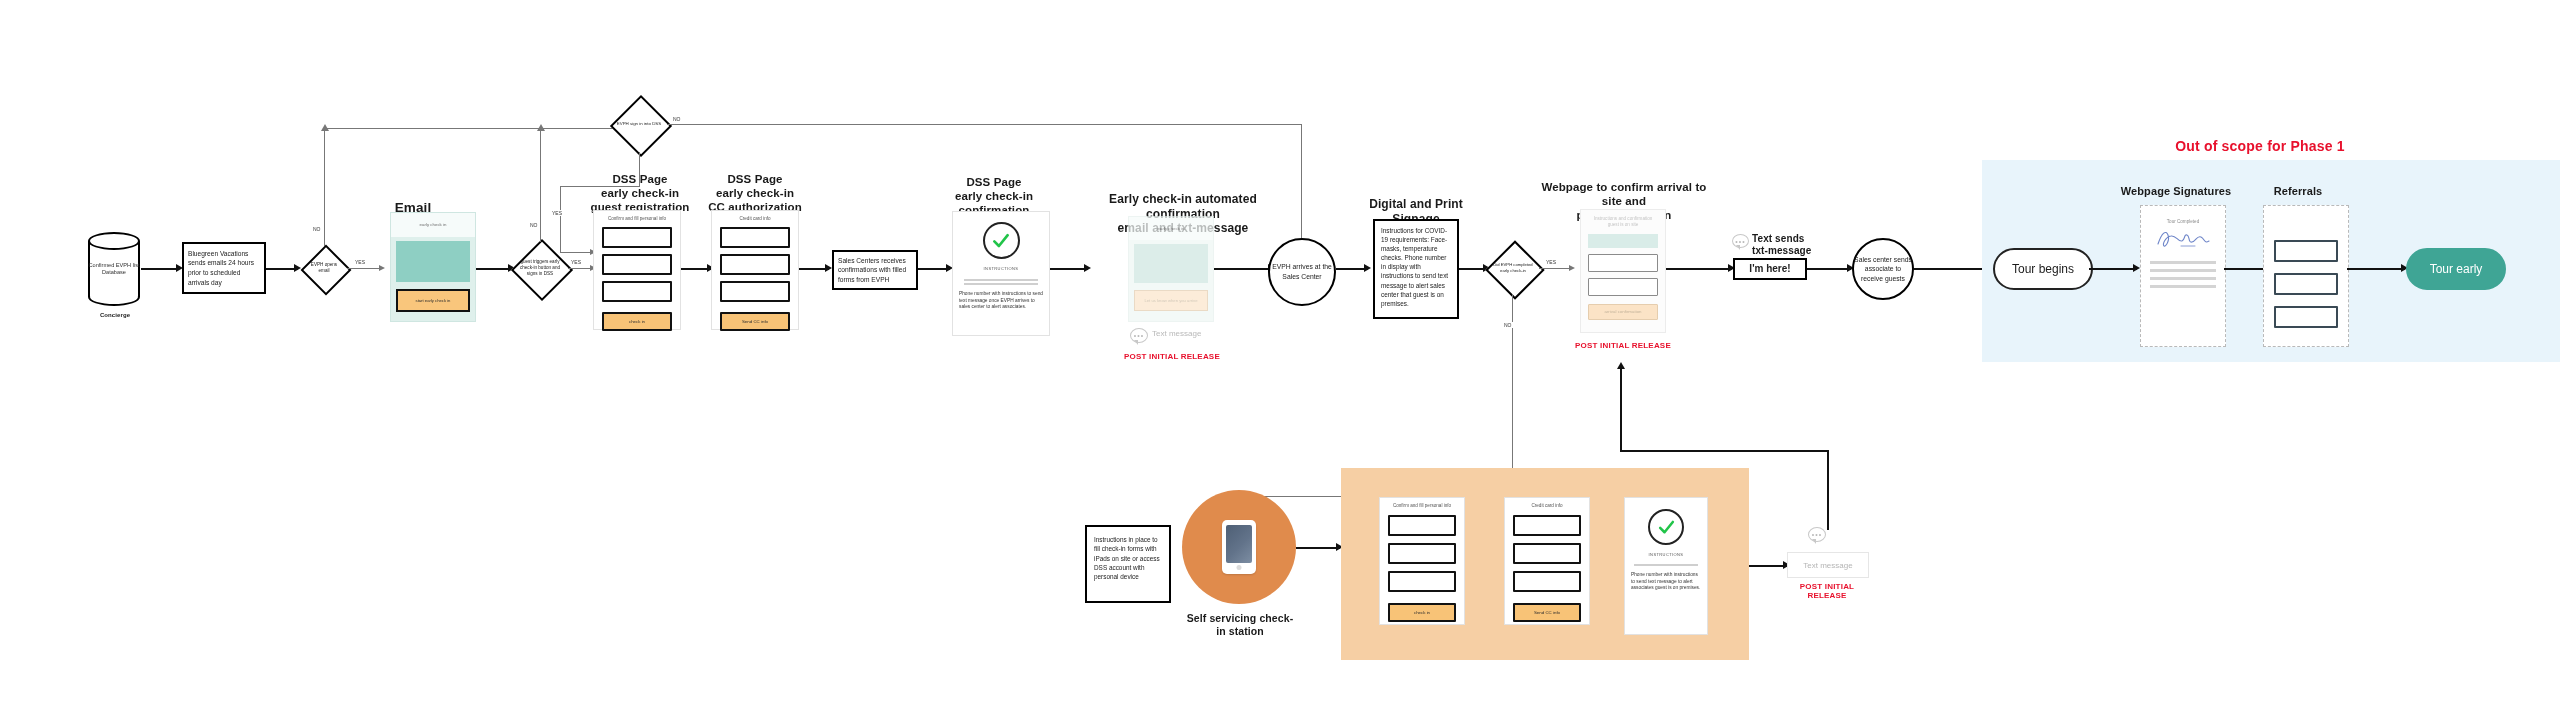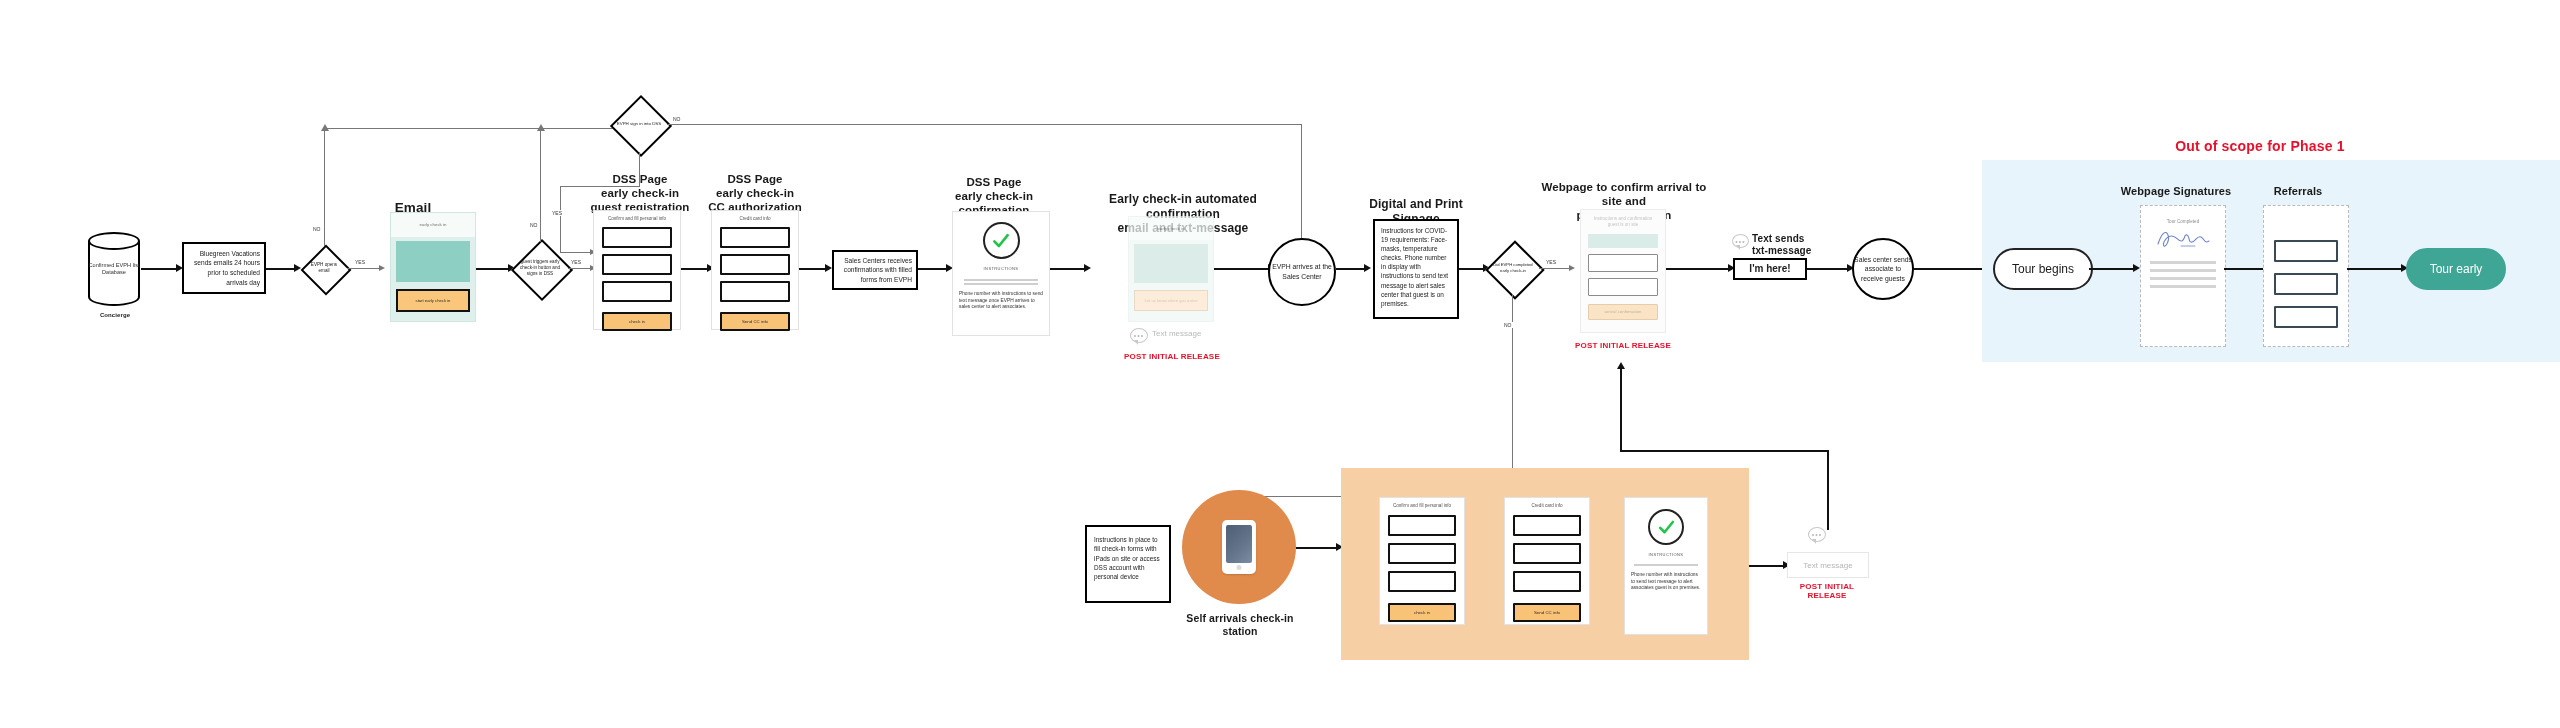--- a/index.html
+++ b/index.html
@@ -37,21 +37,21 @@
 
   
   .proc{
     position:absolute;
     border:2px solid #000;
     background:#fff;
     box-sizing:border-box;
     display:flex;
     align-items:center;
     justify-content:center;
-    text-align:right;
+    text-align:left;
     font-size:6.6px;
     line-height:1.45;
     color:#222;
     padding:3px 4px;
   }
   .proc.left{ text-align:left; justify-content:flex-start; align-items:flex-start; }
 
   .circlenode{
     position:absolute;
     border:2px solid #000;
@@ -482,21 +482,21 @@
   <div class="pill filled" style="left:2406px;top:248px;width:96px;height:38px;">Tour early</div>
 
   <div class="proc left" style="left:1085px;top:525px;width:86px;height:78px;font-size:6.4px;padding:8px 7px;">Instructions in place to fill check-in forms with iPads on site or access DSS account with personal device</div>
 
   <div class="tabletcircle" style="left:1182px;top:490px;width:114px;height:114px;">
     <div class="tablet">
       <div class="scr"></div>
       <div class="home"></div>
     </div>
   </div>
-  <div class="cap" style="left:1182px;top:612px;width:116px;font-size:10.5px;">Self arrivals check-in station</div>
+  <div class="cap" style="left:1182px;top:612px;width:116px;font-size:10.5px;">Self servicing check-in station</div>
 
   <div class="hline" style="left:1296px;top:547px;width:44px;"></div>
   <div class="arrowR" style="left:1336px;top:543px;"></div>
 
   <div class="orangepanel" style="left:1341px;top:468px;width:408px;height:192px;"></div>
 
   <div class="mock" style="left:1379px;top:497px;width:86px;height:128px;">
     <div class="mtitle">Confirm and fill personal info</div>
     <div class="field" style="margin:7px 8px;height:17px;"></div>
     <div class="field" style="margin:7px 8px;height:17px;"></div>

